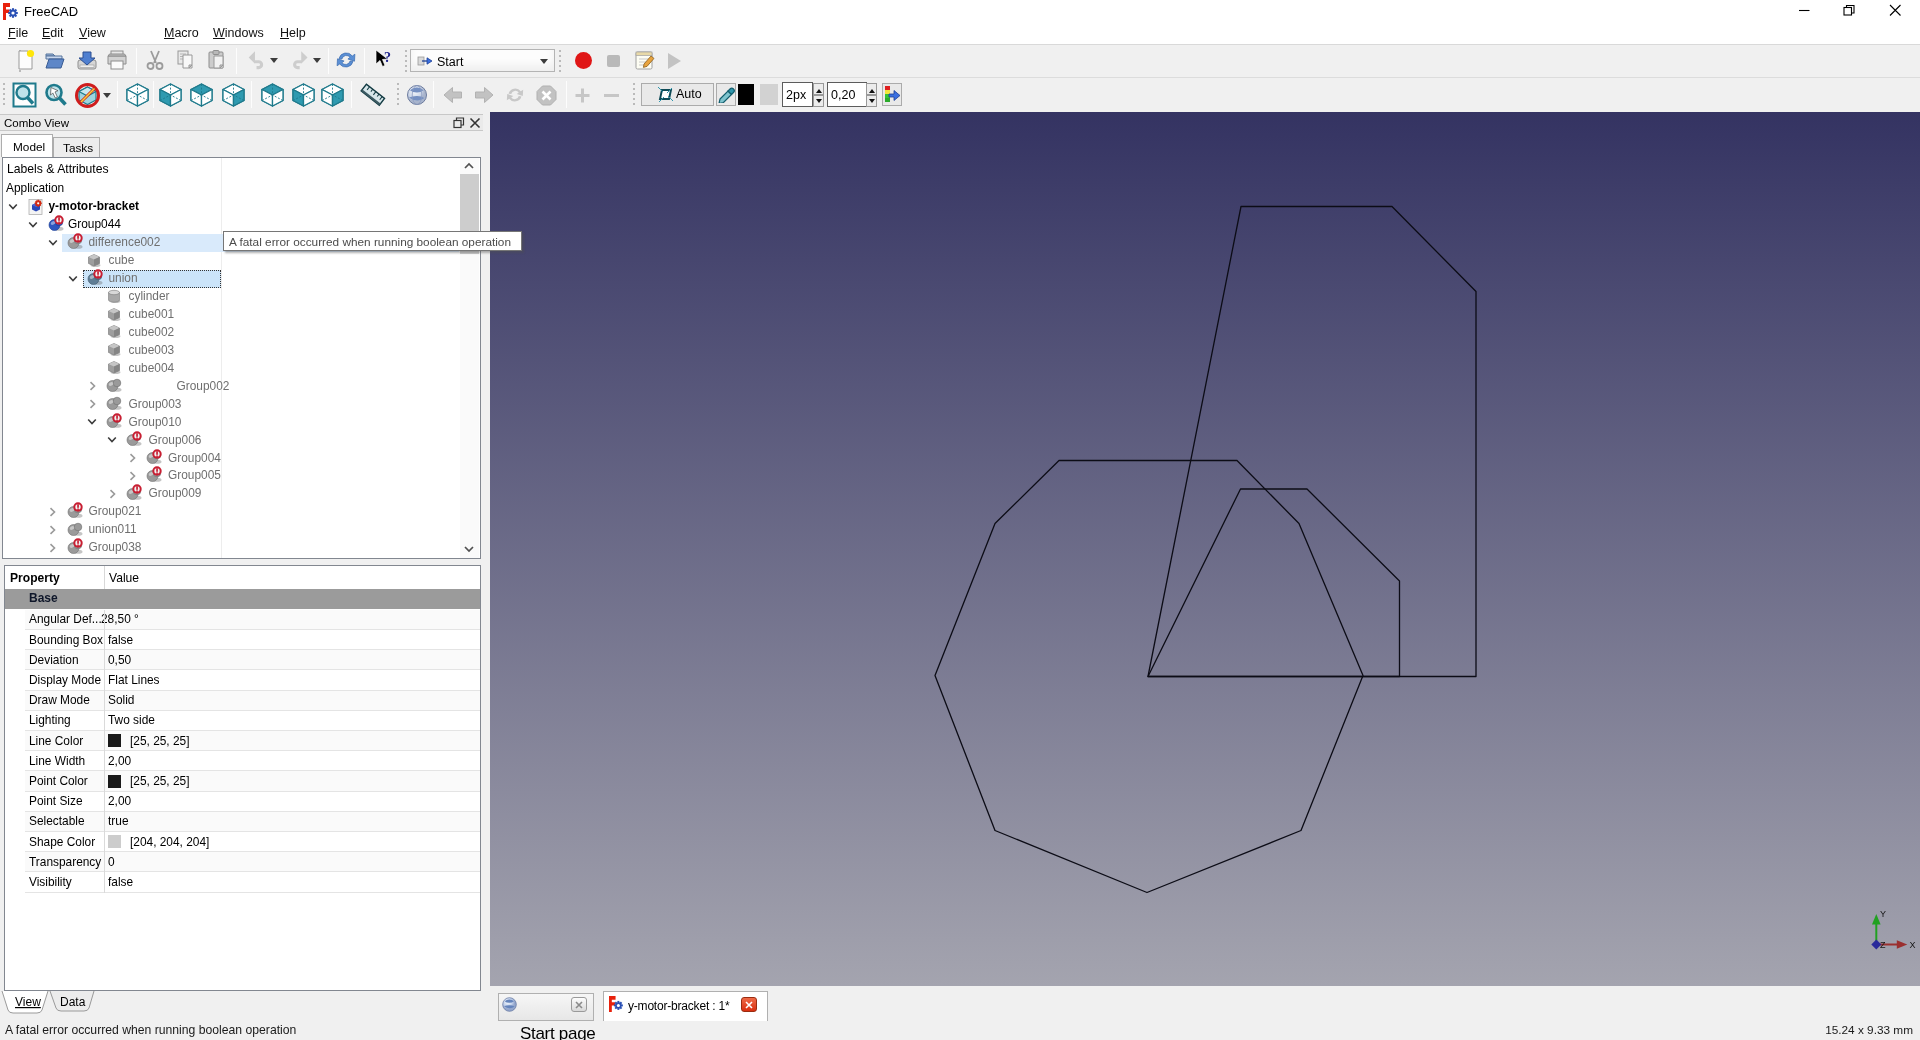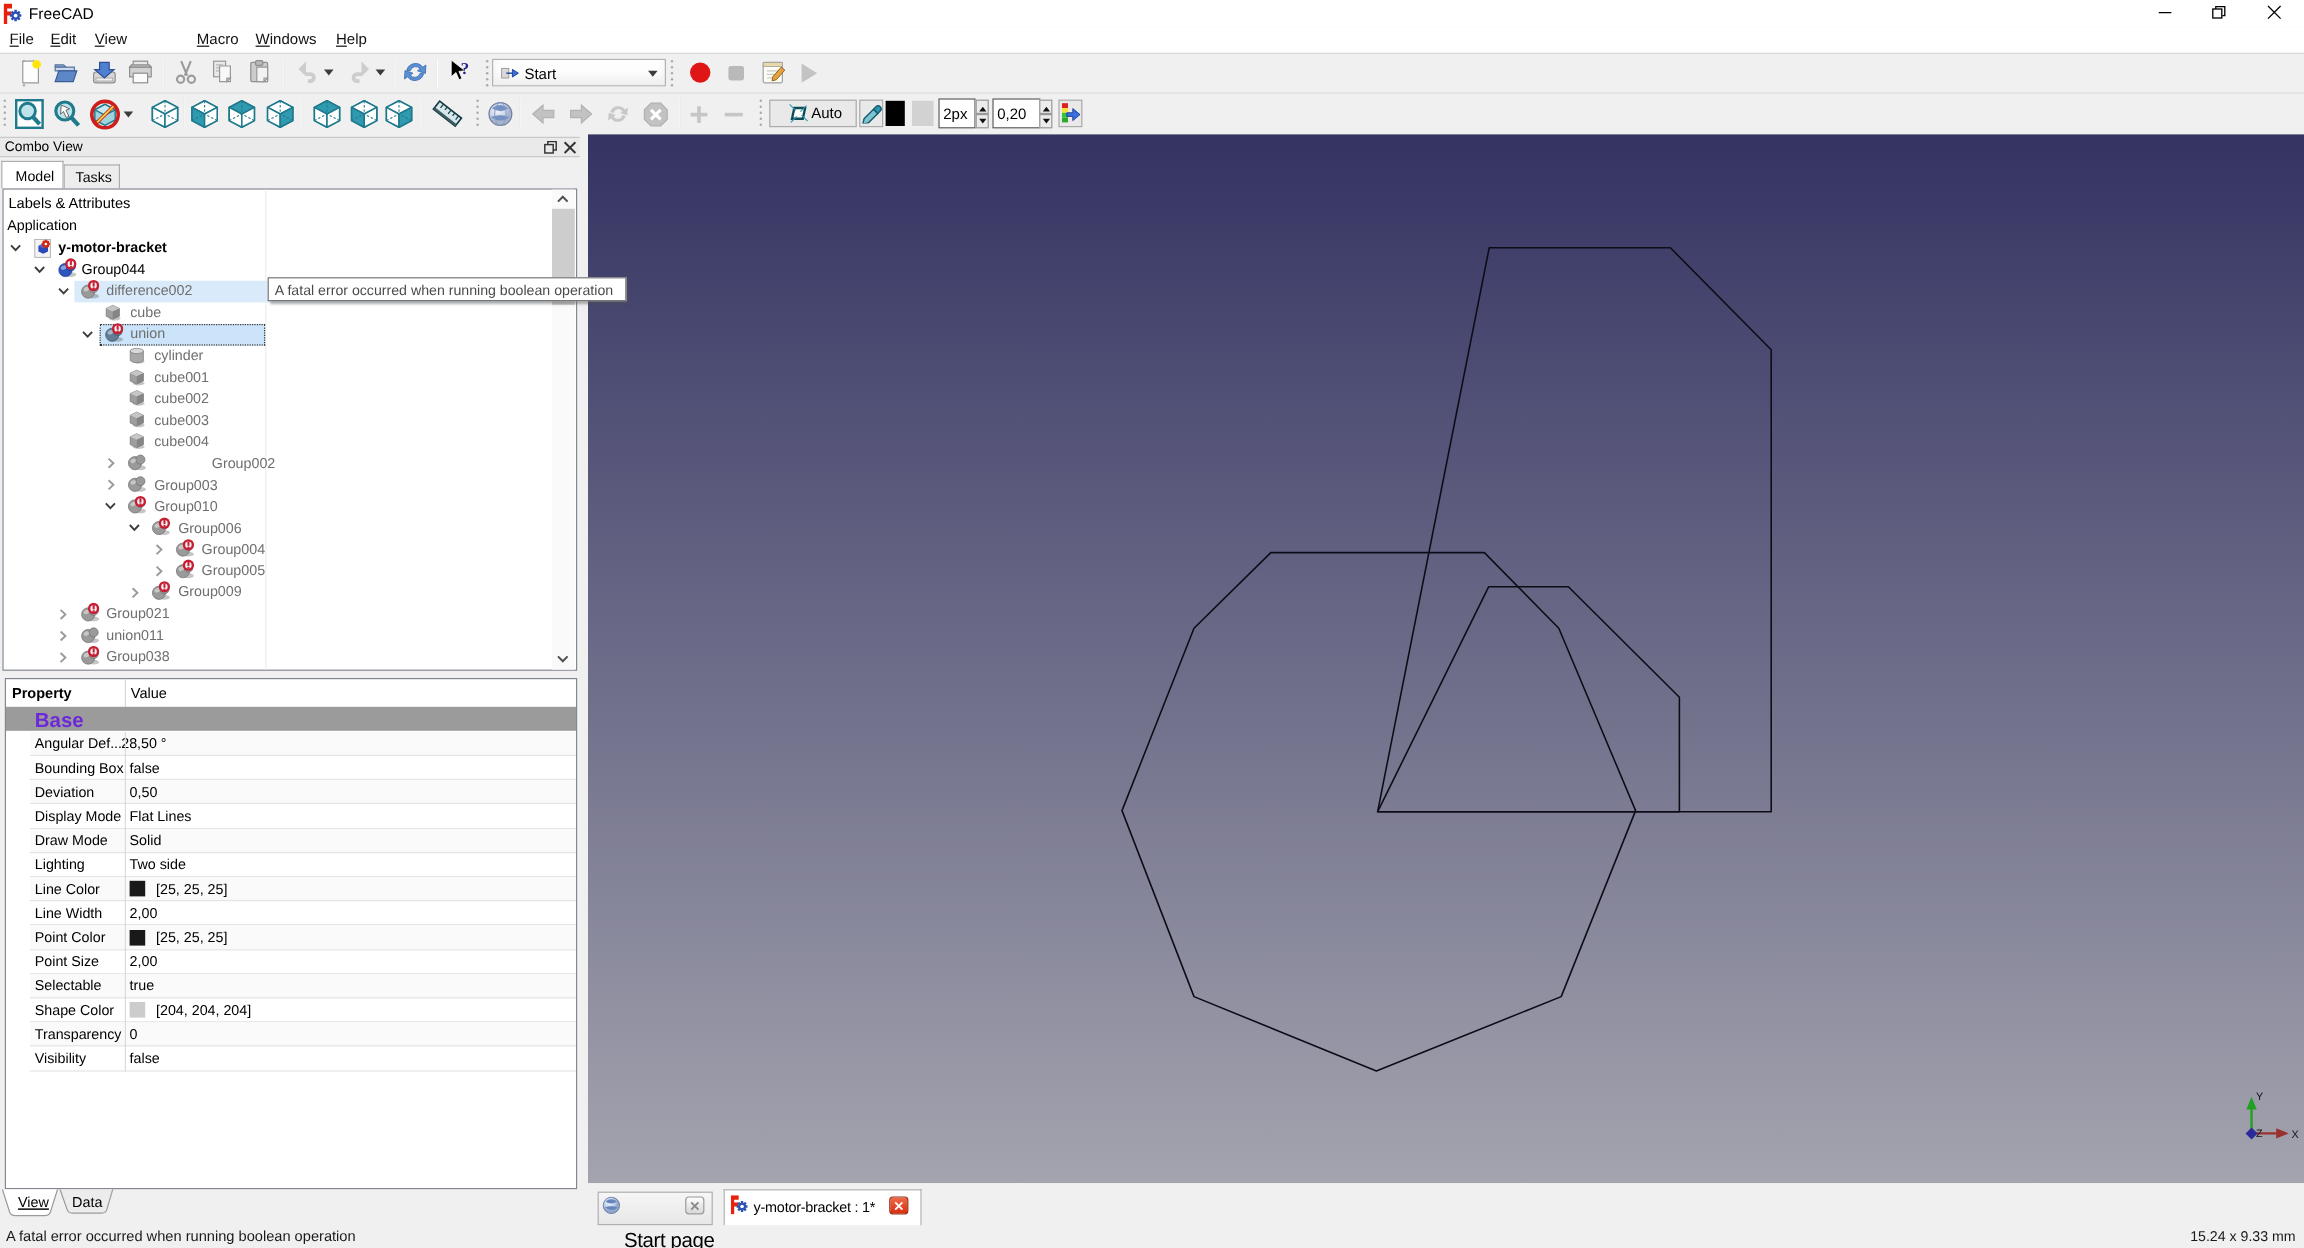--- a/index.html
+++ b/index.html
@@ -658,21 +658,21 @@
   </svg>
 <svg class="abs" style="left:464px;top:545px" width="10" height="8" viewBox="0 0 10 8">
     <path d="M1 2 L5 6 L9 2" fill="none" stroke="#505050" stroke-width="1.7"></path>
   </svg>
 <div class="abs" style="left:459.5px;top:174px;width:19px;height:80px;background:#cdcdcd;"></div>
 <div class="abs" style="left:4px;top:565px;width:477px;height:426px;background:#ffffff;border:1px solid #828790;"></div>
 <span class="txt" style="left:10px;top:571px;font-size:12.1px;color:#000;font-weight:bold;">Property</span>
 <span class="txt" style="left:109px;top:571px;font-size:12.1px;color:#000;">Value</span>
 <div class="abs" style="left:104px;top:566px;width:1px;height:22.5px;background:#d8d8d8;"></div>
 <div class="abs" style="left:5px;top:588.5px;width:475px;height:20px;background:#9b9b9b;"></div>
-<span class="txt" style="left:29px;top:590.5px;font-size:17px;font-weight:bold;color:#6d28d9;">Base</span>
+<span class="txt" style="left:29px;top:590.5px;font-size:12px;font-weight:bold;color:#0f172a;">Base</span>
 <div class="abs" style="left:25px;top:609.7px;width:455px;height:20.2px;background:#fafafa;"></div>
 <div class="abs" style="left:25px;top:629.0px;width:455px;height:1px;background:#e4e4e4;"></div>
 <span class="txt" style="left:29px;top:612.3px;font-size:11.9px;color:#000;">Angular Def...</span>
 <span class="txt" style="left:101px;top:612.3px;font-size:11.9px;color:#000;">28,50 °</span>
 <div class="abs" style="left:25px;top:649.2px;width:455px;height:1px;background:#e4e4e4;"></div>
 <span class="txt" style="left:29px;top:632.5px;font-size:11.9px;color:#000;">Bounding Box</span>
 <span class="txt" style="left:108px;top:632.5px;font-size:11.9px;color:#000;">false</span>
 <div class="abs" style="left:25px;top:650.1px;width:455px;height:20.2px;background:#fafafa;"></div>
 <div class="abs" style="left:25px;top:669.4px;width:455px;height:1px;background:#e4e4e4;"></div>
 <span class="txt" style="left:29px;top:652.7px;font-size:11.9px;color:#000;">Deviation</span>

